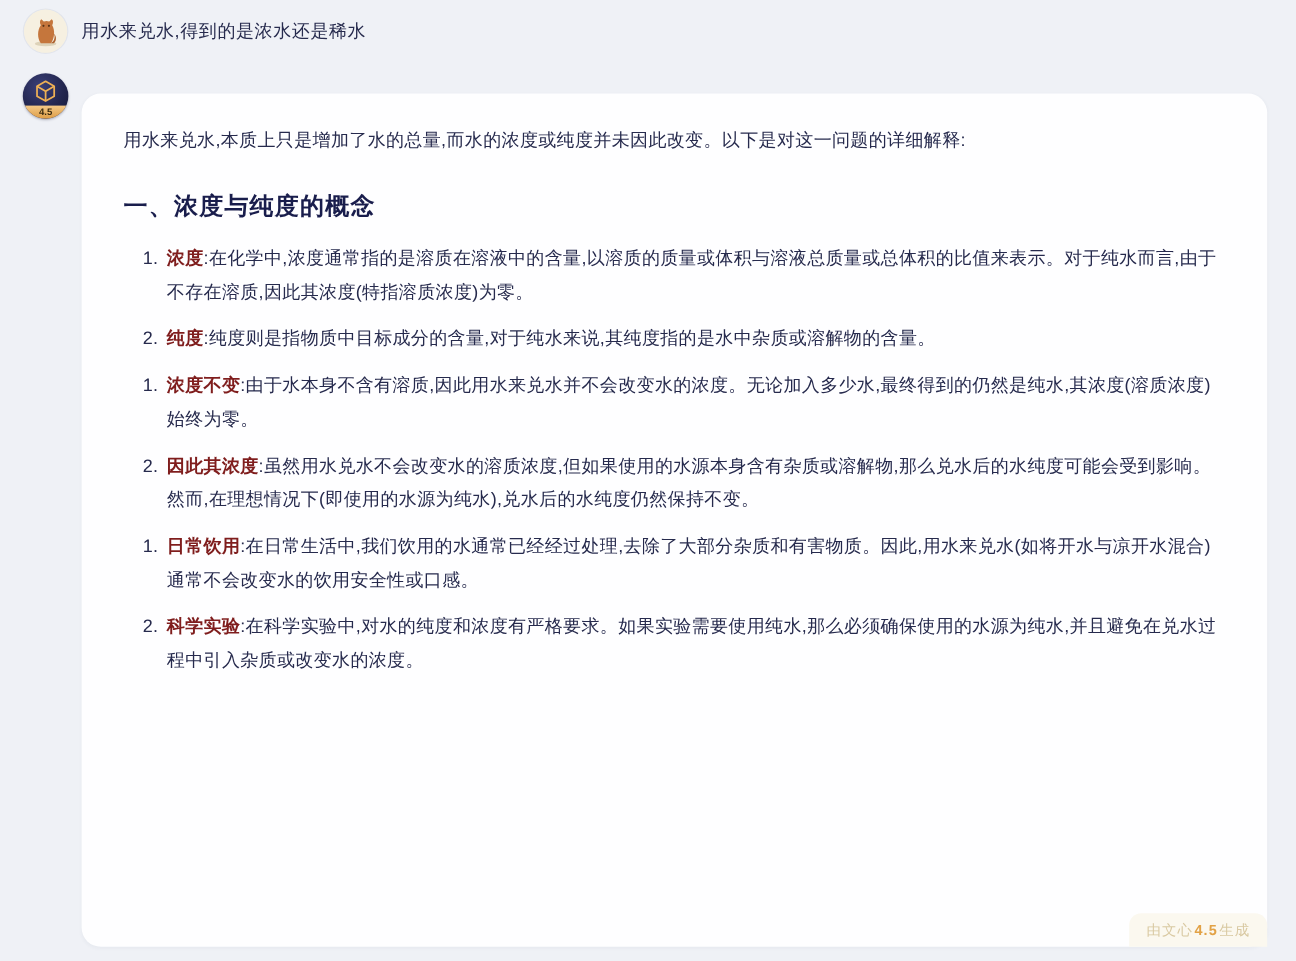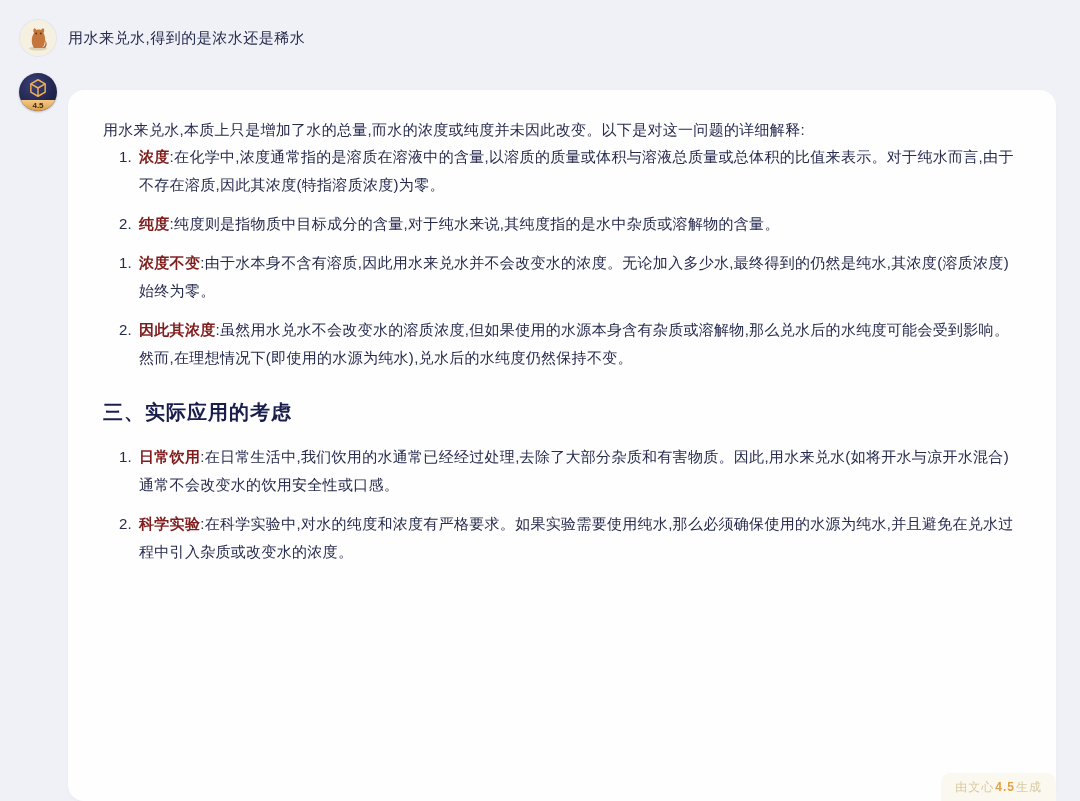--- a/index.html
+++ b/index.html
@@ -7,21 +7,21 @@
     margin: 0; padding: 0;
     width: 1080px; height: 801px;
     background: #eff1f6;
     font-family: "Liberation Sans", sans-serif;
     overflow: hidden;
   }
   
   .user-row {
     display: flex;
     align-items: center;
-    padding: 20px 20px 0 20px;
+    padding: 8px 20px 0 20px;
   }
   .user-avatar {
     width: 36px; height: 36px;
     border-radius: 50%;
     overflow: hidden;
     flex: none;
     box-shadow: 0 0 0 1px rgba(40,44,80,0.06);
     background: #f6f0e1;
   }
   .user-avatar svg { display: block; }
@@ -129,20 +129,21 @@
       <path d="M12 3 L19.8 7.5 L19.8 16.5 L12 21 L4.2 16.5 L4.2 7.5 Z"></path>
       <path d="M4.2 7.5 L12 12 L19.8 7.5"></path>
       <path d="M12 12 L12 21"></path>
     </svg>
     <div class="ai-badge">4.5</div>
   </div>
 
   <div class="card">
     <p class="intro">用水来兑水,本质上只是增加了水的总量,而水的浓度或纯度并未因此改变。以下是对这一问题的详细解释:</p>
 
+    <div class="sec-heading">一、浓度与纯度的概念</div>
     <div class="olist">
       <div class="oitem">
         <span class="num">1.</span>
         <span class="itext"><b>浓度</b><span>:在化学中,浓度通常指的是溶质在溶液中的含量,以溶质的质量或体积与溶液总质量或总体积的比值来表示。对于纯水而言,由于不存在溶质,因此其浓度(特指溶质浓度)为零。</span></span>
       </div>
       <div class="oitem">
         <span class="num">2.</span>
         <span class="itext"><b>纯度</b><span>:纯度则是指物质中目标成分的含量,对于纯水来说,其纯度指的是水中杂质或溶解物的含量。</span></span>
       </div>
     </div>
@@ -151,21 +152,20 @@
       <div class="oitem">
         <span class="num">1.</span>
         <span class="itext"><b>浓度不变</b><span>:由于水本身不含有溶质,因此用水来兑水并不会改变水的浓度。无论加入多少水,最终得到的仍然是纯水,其浓度(溶质浓度)始终为零。</span></span>
       </div>
       <div class="oitem">
         <span class="num">2.</span>
         <span class="itext"><b>因此其浓度</b><span>:虽然用水兑水不会改变水的溶质浓度,但如果使用的水源本身含有杂质或溶解物,那么兑水后的水纯度可能会受到影响。然而,在理想情况下(即使用的水源为纯水),兑水后的水纯度仍然保持不变。</span></span>
       </div>
     </div>
 
-    <div class="sec-heading">三、实际应用的考虑</div>
     <div class="olist">
       <div class="oitem">
         <span class="num">1.</span>
         <span class="itext"><b>日常饮用</b><span>:在日常生活中,我们饮用的水通常已经经过处理,去除了大部分杂质和有害物质。因此,用水来兑水(如将开水与凉开水混合)通常不会改变水的饮用安全性或口感。</span></span>
       </div>
       <div class="oitem">
         <span class="num">2.</span>
         <span class="itext"><b>科学实验</b><span>:在科学实验中,对水的纯度和浓度有严格要求。如果实验需要使用纯水,那么必须确保使用的水源为纯水,并且避免在兑水过程中引入杂质或改变水的浓度。</span></span>
       </div>
     </div>

